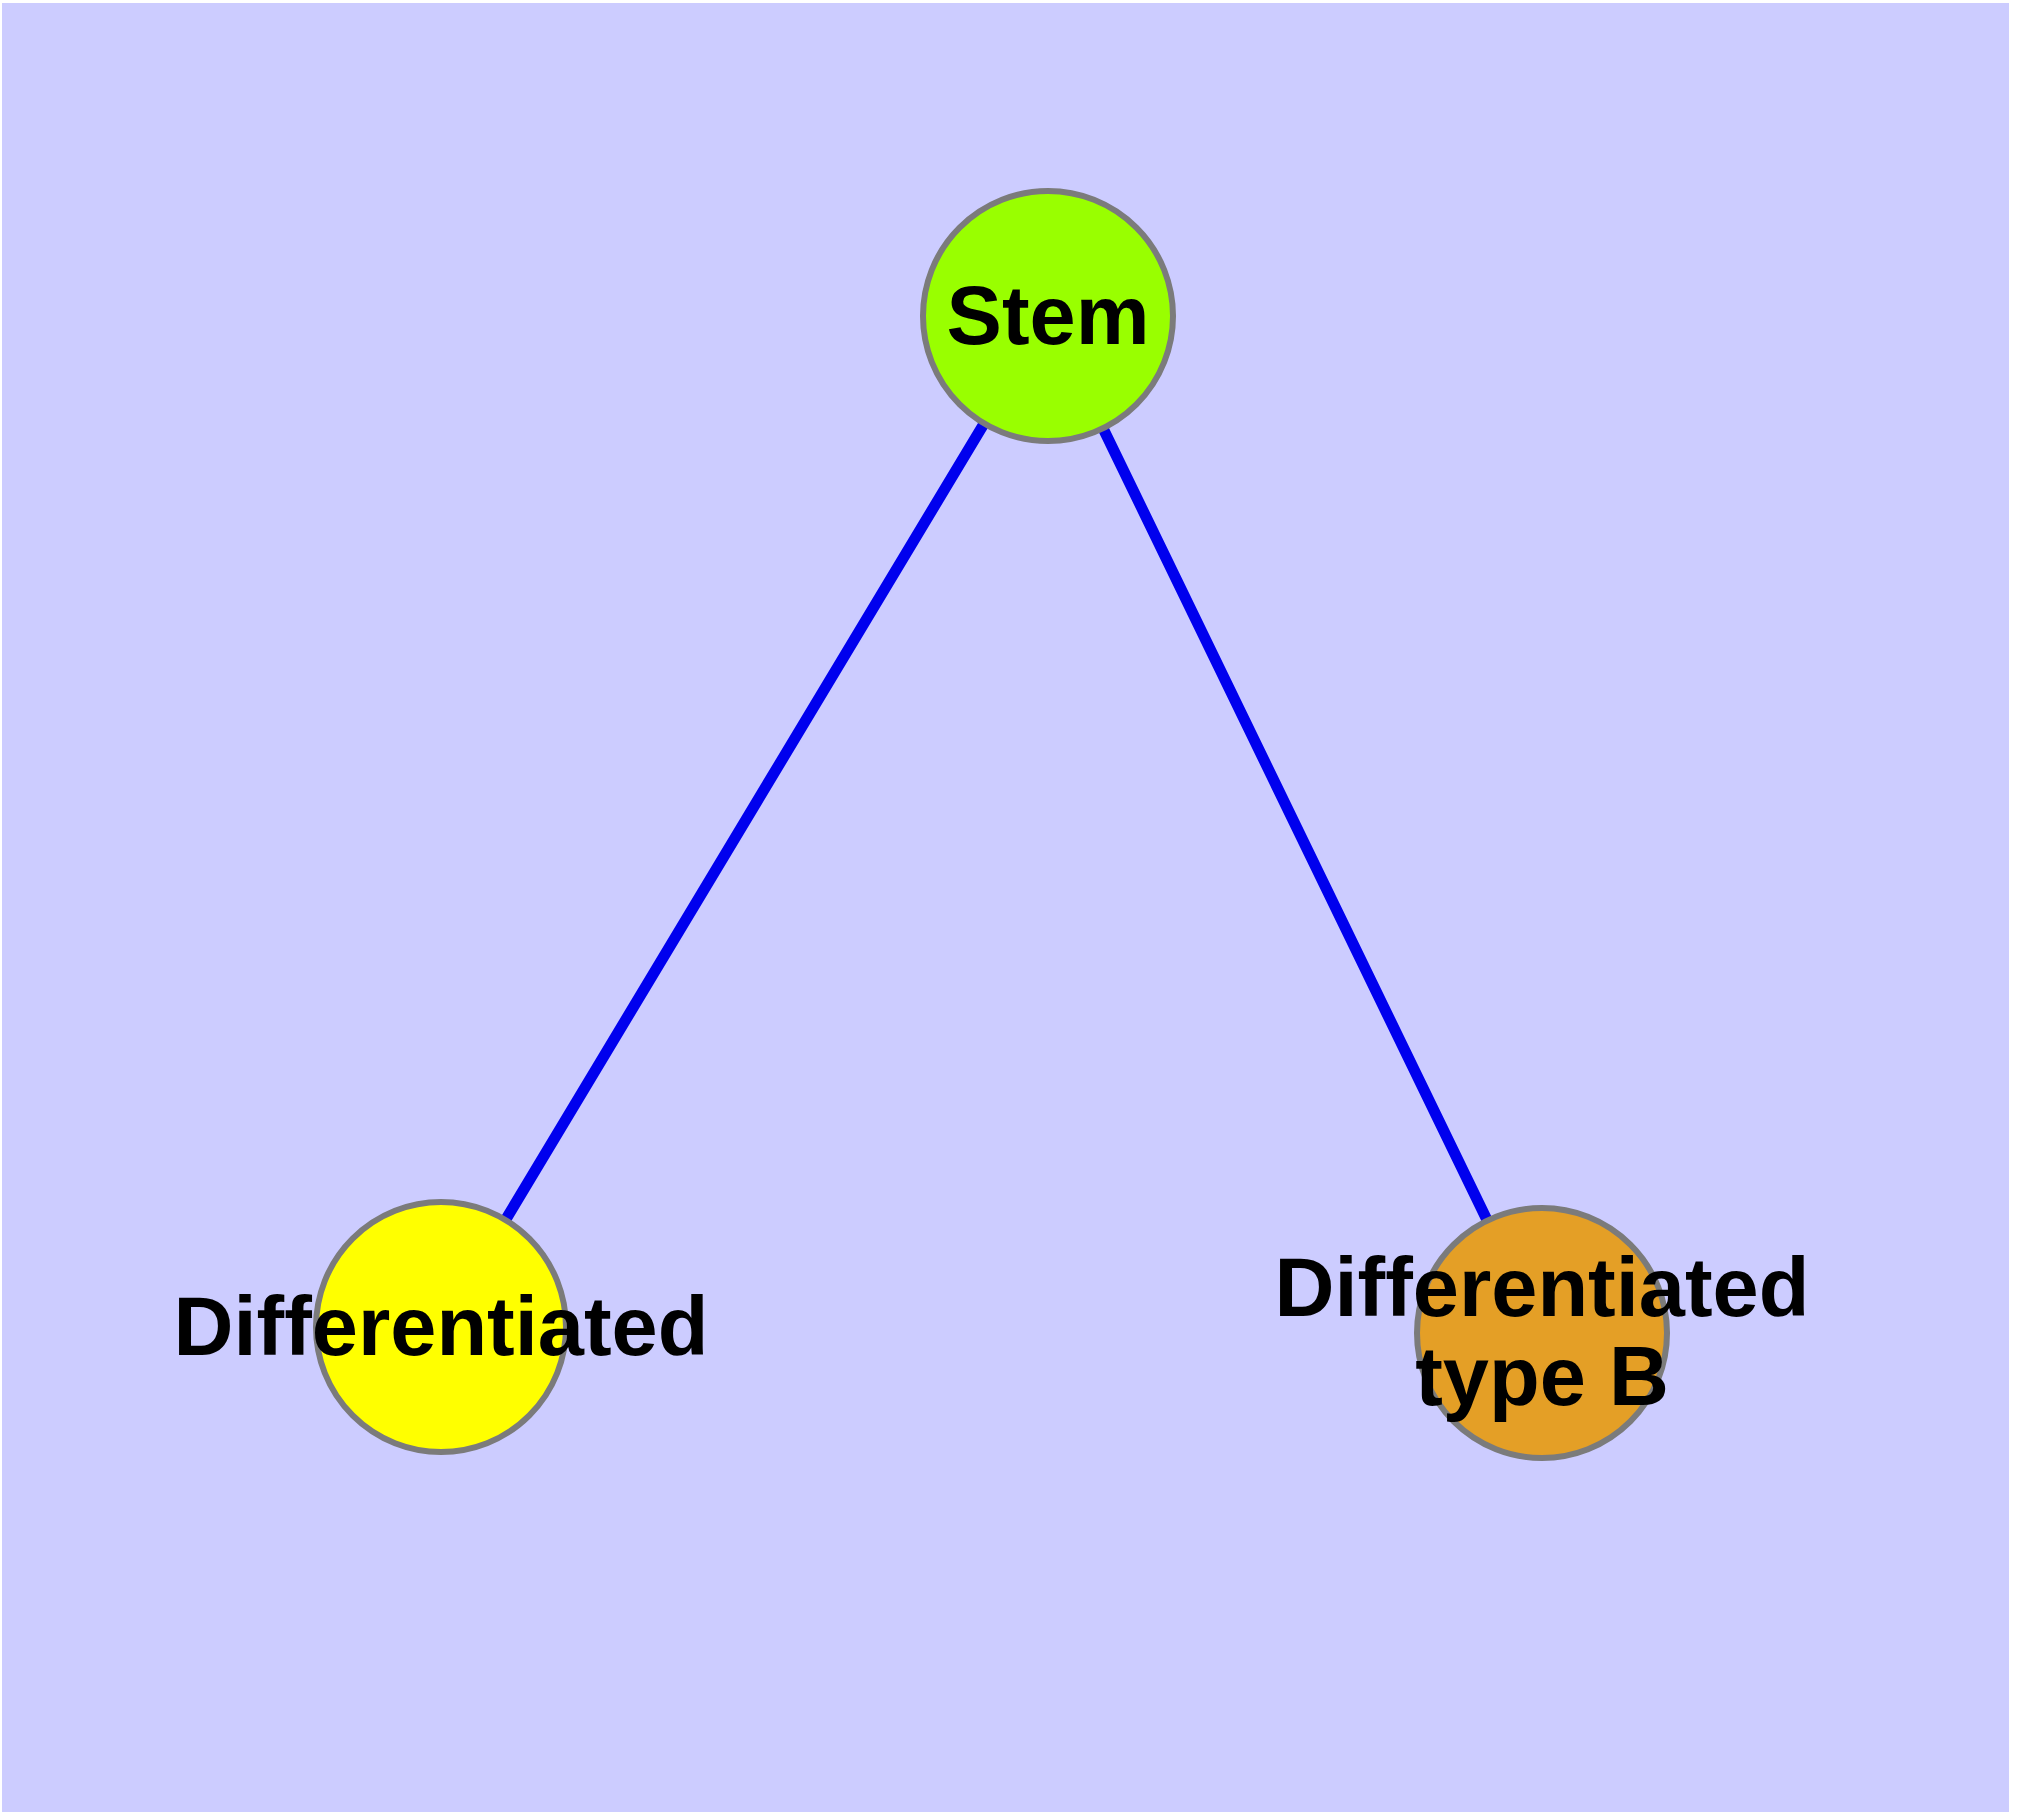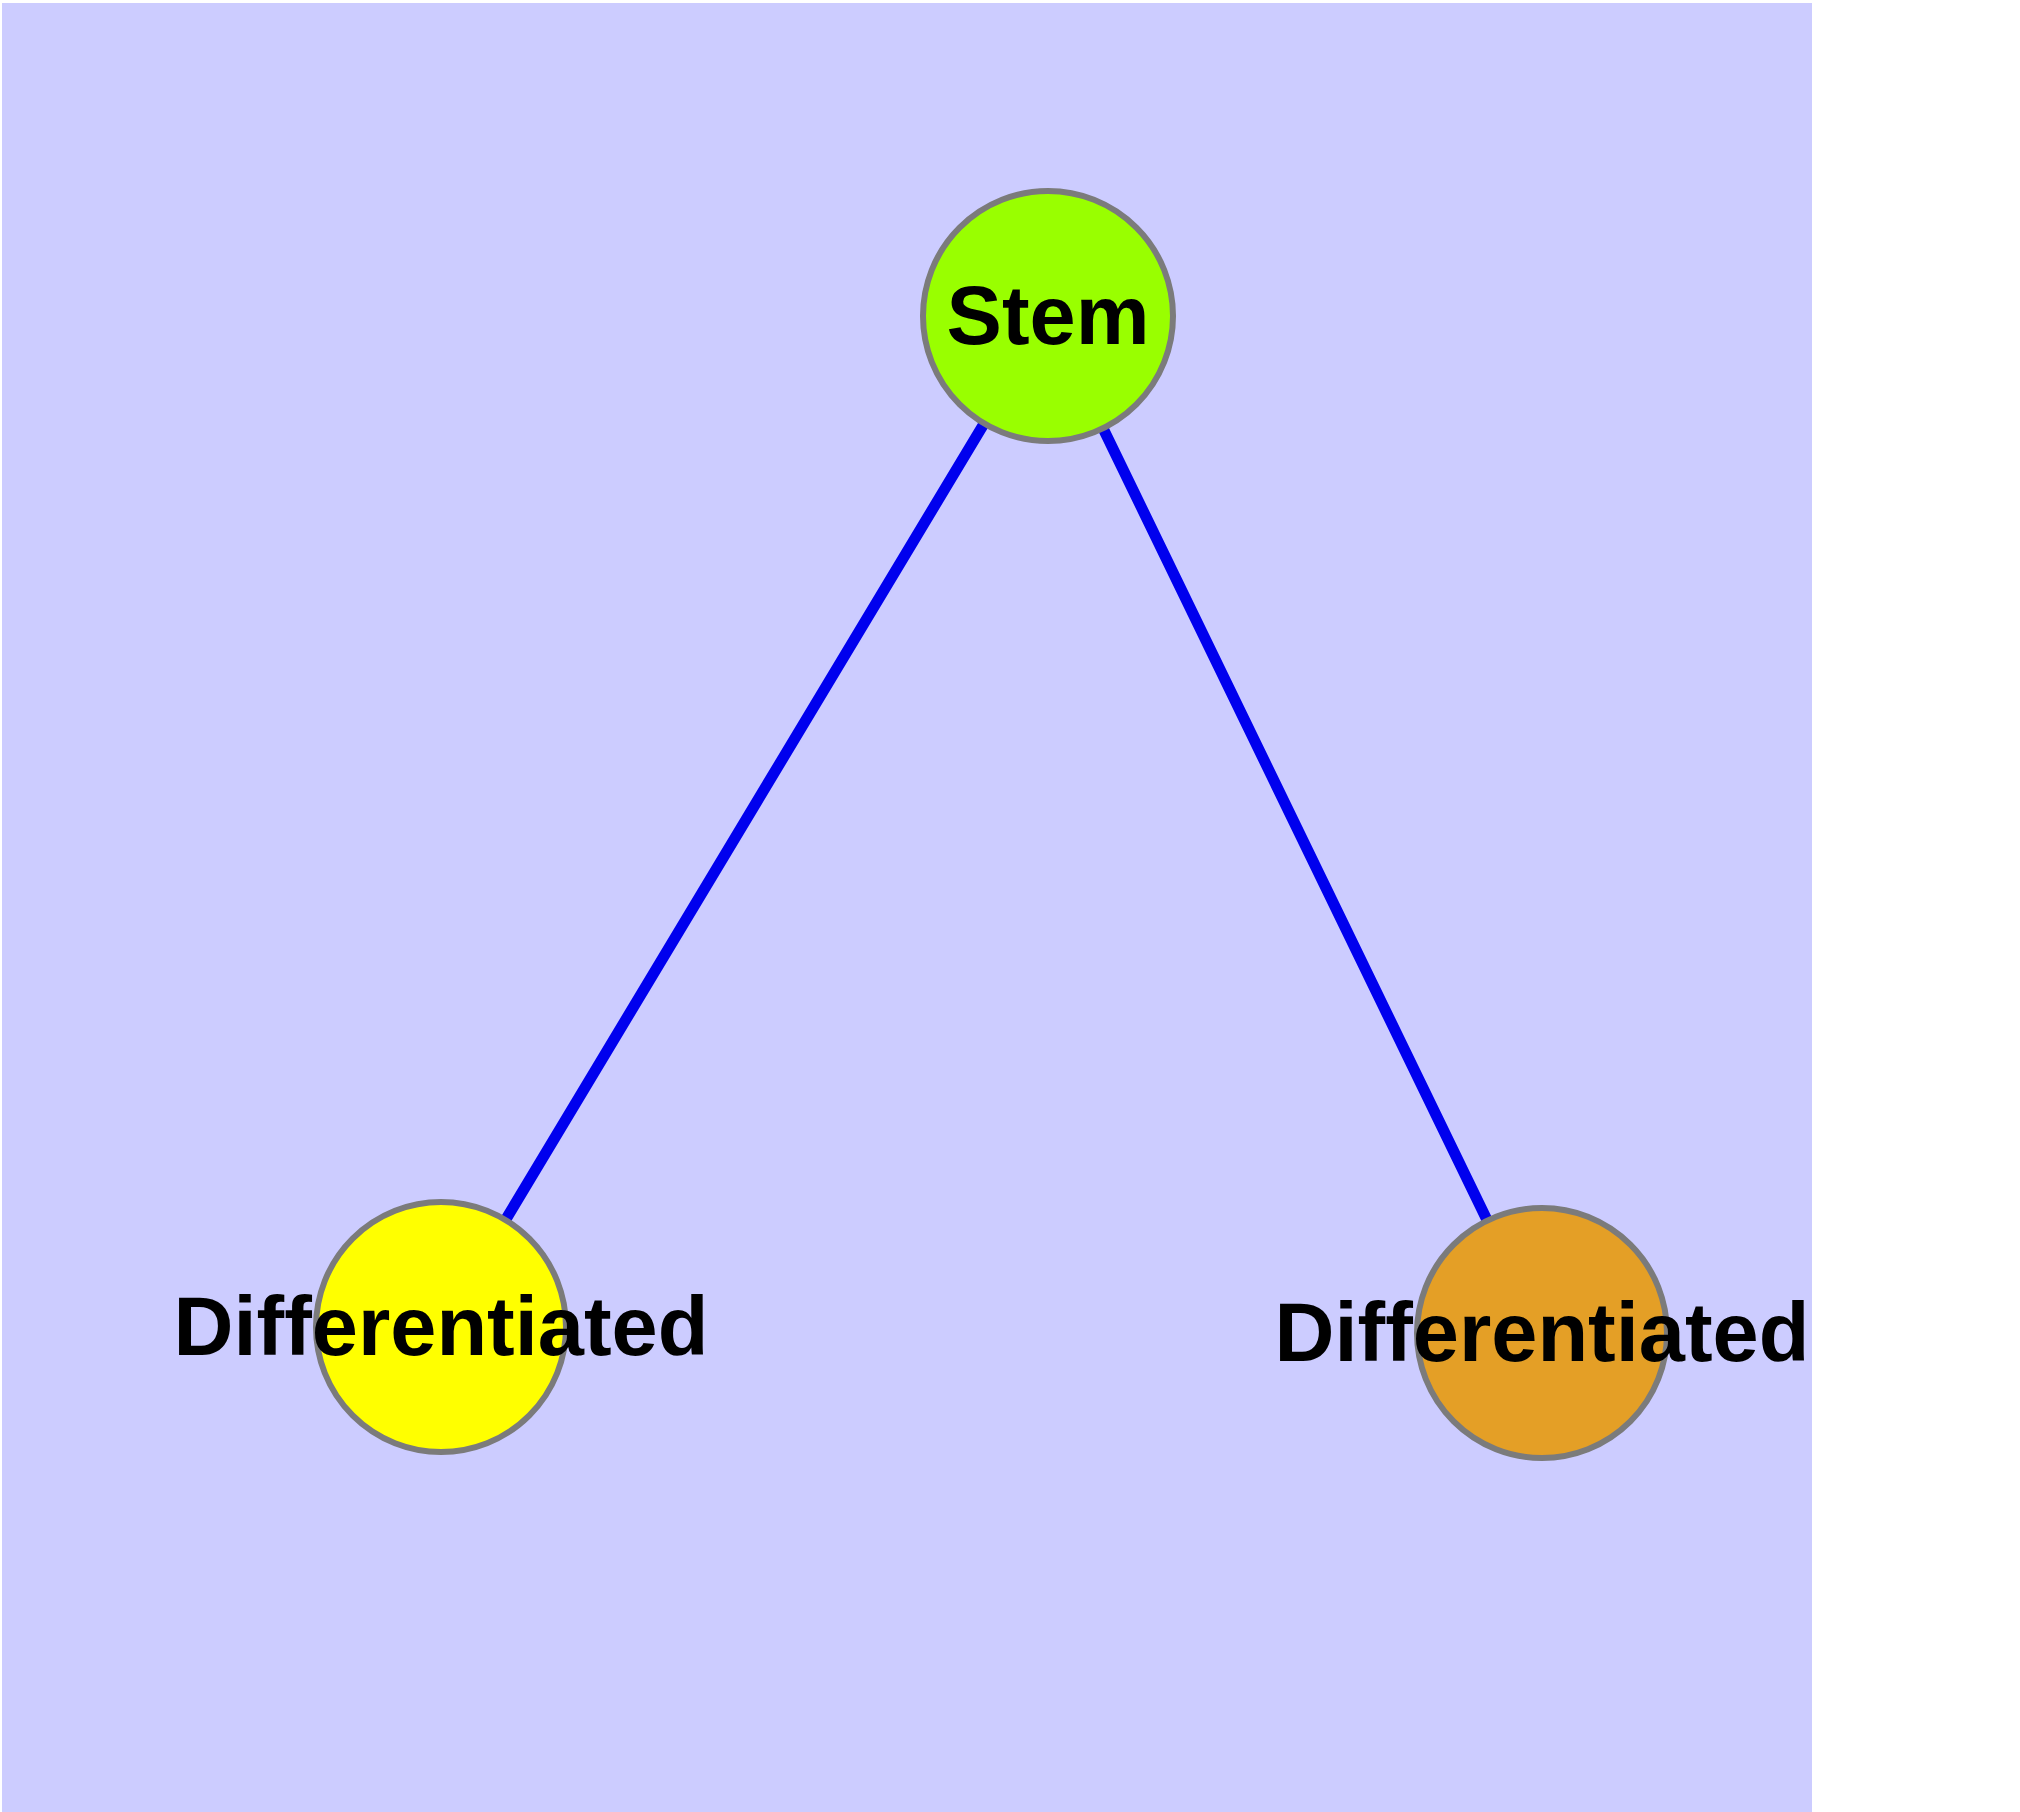--- a/index.html
+++ b/index.html
@@ -1,20 +1,20 @@
 <!DOCTYPE html>
 <html style="font-size:13.6px"><head>
 <meta charset="utf-8">
 <style>
   html, body { margin: 0; padding: 0; }
   body { background: #ffffff; font-family: "Liberation Sans", sans-serif; }
 
   .stage {
     position: relative;
-    width: 1812px;
+    width: 2009px;
     height: 1812px;
     background: #ffffff;
     overflow: hidden;
   }
 
   .plot-bg {
     position: absolute;
     left: 1.7px;
     top: 2.5px;
     right: 0;
@@ -67,16 +67,17 @@
   <div class="node-label" style="left: 1048px; top: 316px; color: rgb(0, 0, 0);">
     <div>Stem</div>
   </div>
 
   <div class="node-label" style="left: 441px; top: 1327px; color: rgb(0, 0, 0);">
     <div>Differentiated</div>
   </div>
 
   <div class="node-label" style="left: 1542px; top: 1333px; color: rgb(0, 0, 0);">
     <div>Differentiated</div>
+    <div>type B</div>
   </div>
 
 </div>
 
 
 </body></html>

